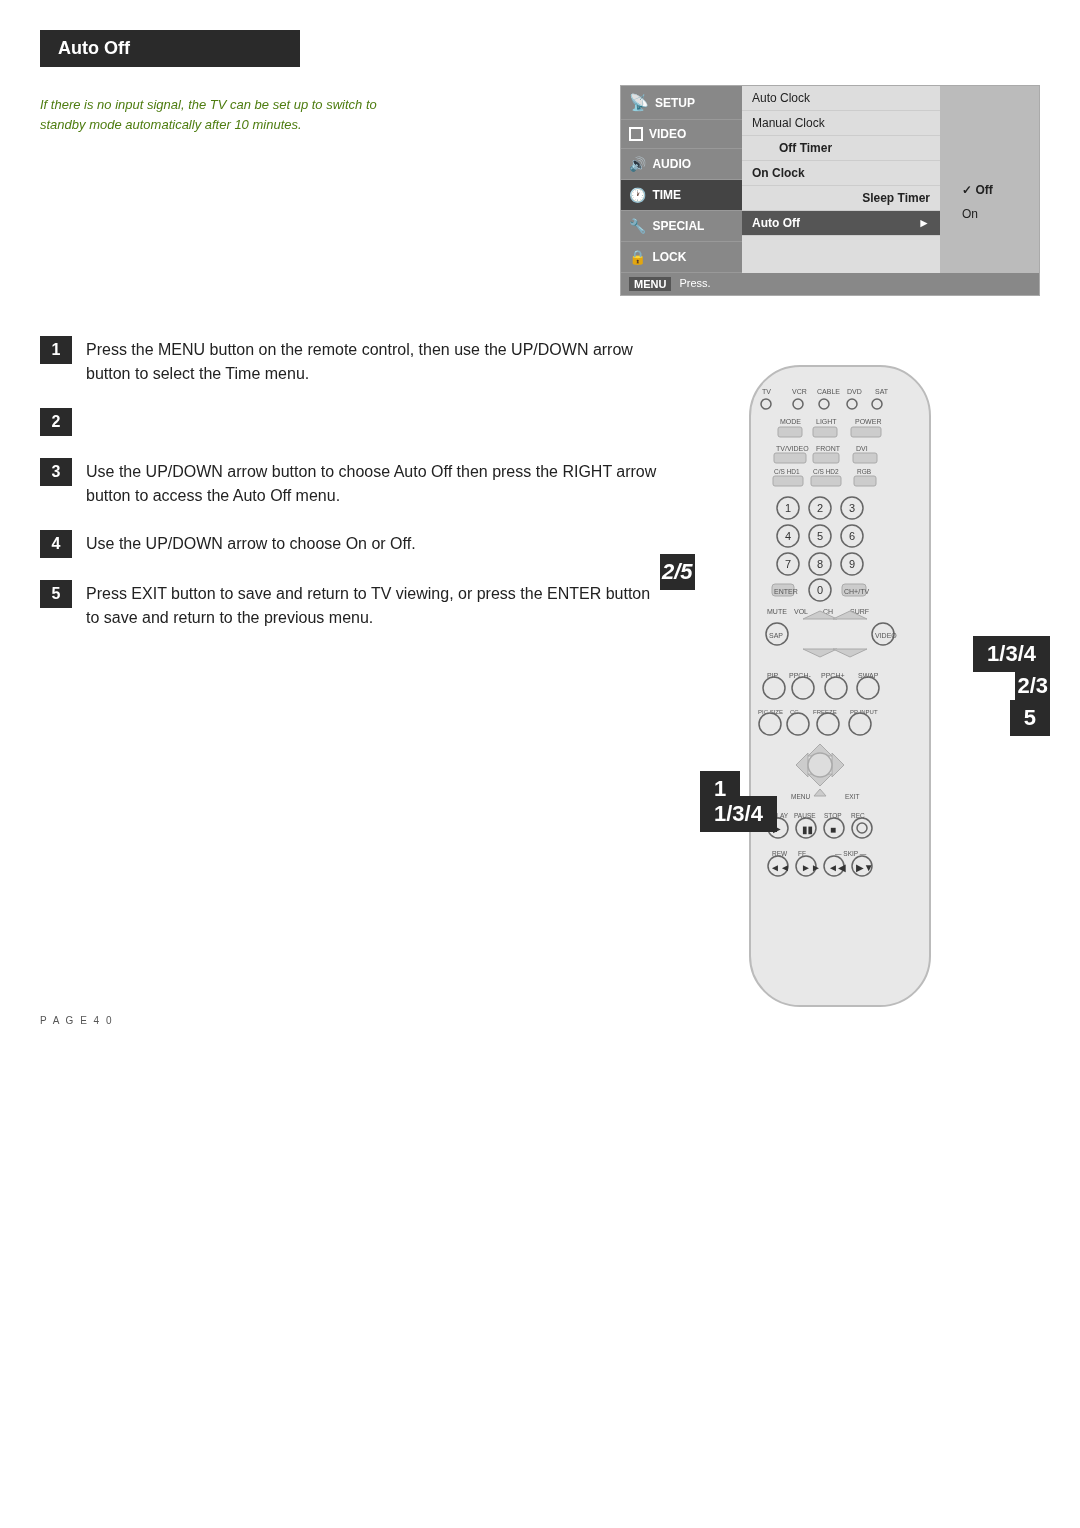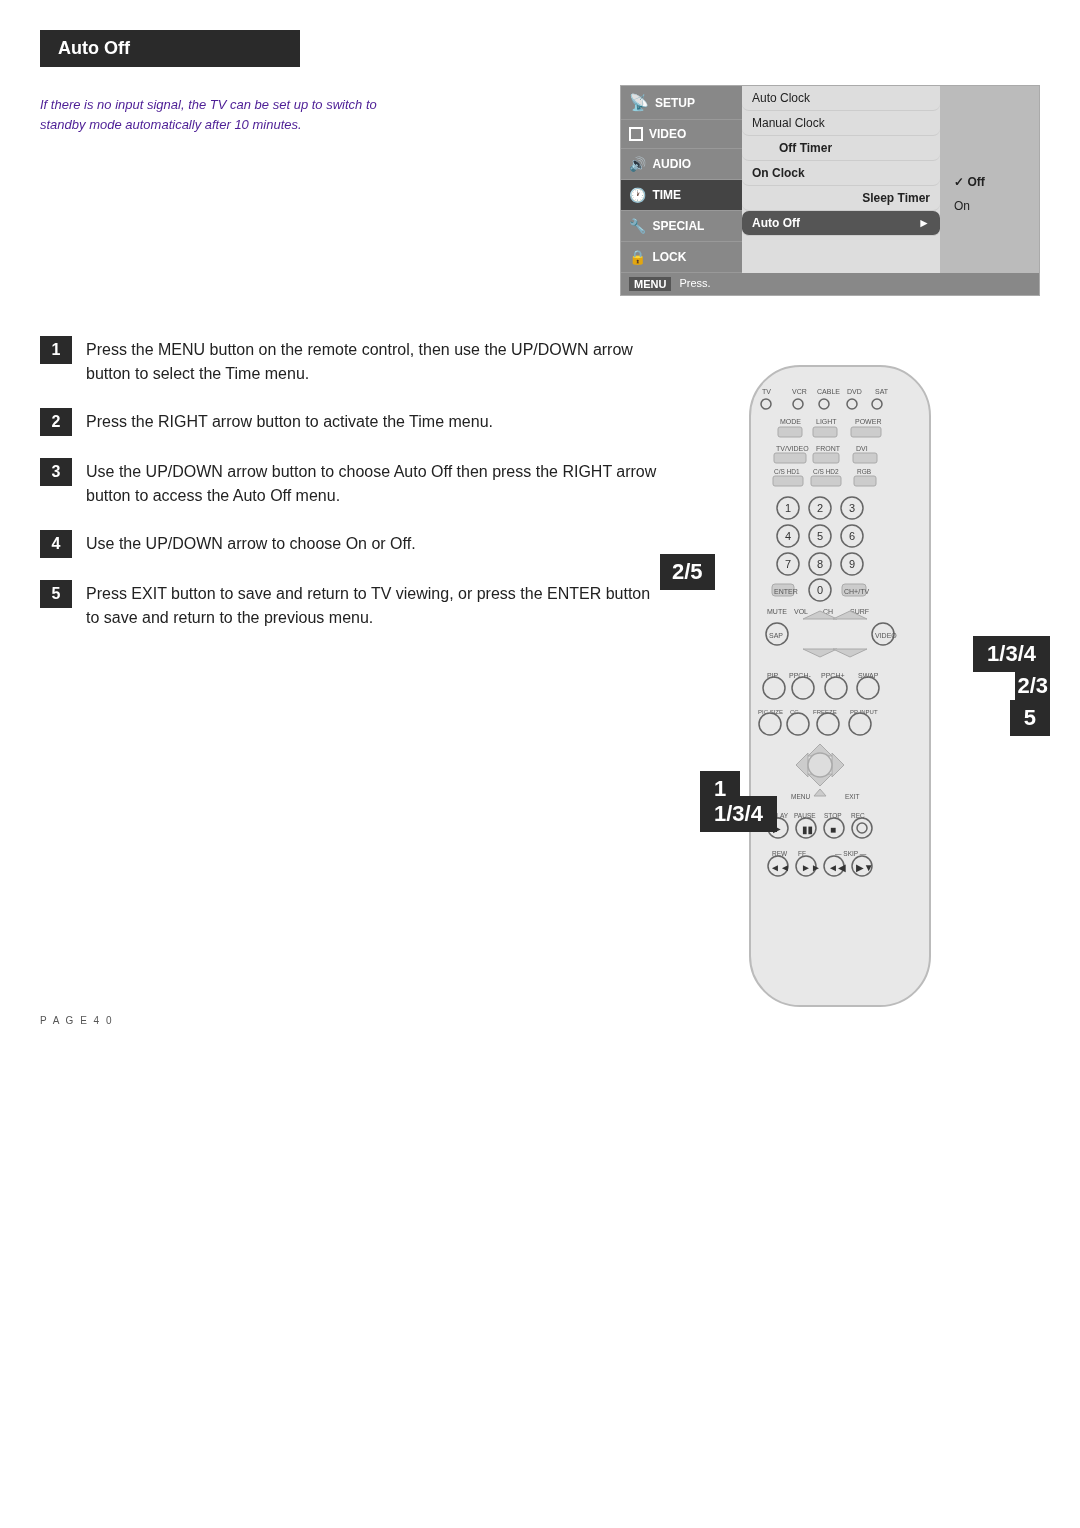--- a/index.html
+++ b/index.html
@@ -26,21 +26,21 @@
       font-size: 18px;
       font-weight: bold;
       display: inline-block;
       min-width: 260px;
       margin-bottom: 28px;
     }
     
     .intro-text {
       font-style: italic;
       font-size: 13px;
-      color: #4c1d95;
+      color: #4d7c0f;
       margin-bottom: 18px;
       line-height: 1.5;
       max-width: 340px;
       float: left;
     }
     
     .menu-screenshot {
       float: right;
       width: 420px;
       border: 1.5px solid #aaa;
@@ -75,30 +75,29 @@
     .menu-right {
       background: #ddd;
       padding: 0;
       vertical-align: top;
     }
     .menu-right-item {
       padding: 5px 10px;
       font-size: 12px;
       color: #222;
       border-bottom: 1px solid #ccc;
-      border-radius: 7px;
     }
     .menu-right-item.selected {
       background: #555;
       color: #fff;
       font-weight: bold;
     }
     .menu-right-sub {
       background: #bbb;
-      padding: 4px;
+      padding: 12px;
       vertical-align: top;
       min-width: 80px;
     }
     .menu-right-sub-item {
       padding: 5px 10px;
       font-size: 12px;
       color: #222;
     }
     .menu-right-sub-item.checked {
       font-weight: bold;
@@ -265,39 +264,38 @@
   
   <div class="steps-section">
 
     <div class="steps-list">
       <div class="step-row">
         <div class="step-num">1</div>
         <div class="step-text">Press the MENU button on the remote control, then use the UP/DOWN arrow button to select the Time menu.</div>
       </div>
       <div class="step-row">
         <div class="step-num">2</div>
-        <div class="step-text">Press the RIGHT arrow button to activate the Time menu.</div>
       </div>
       <div class="step-row">
         <div class="step-num">3</div>
         <div class="step-text">Use the UP/DOWN arrow button to choose Auto Off then press the RIGHT arrow button to access the Auto Off menu.</div>
       </div>
       <div class="step-row">
         <div class="step-num">4</div>
         <div class="step-text">Use the UP/DOWN arrow to choose On or Off.</div>
       </div>
       <div class="step-row">
         <div class="step-num">5</div>
         <div class="step-text">Press EXIT button to save and return to TV viewing, or press the ENTER button to save and return to the previous menu.</div>
       </div>
     </div>
 
     <div class="remote-area">
 
-      <div class="step-label" style="top: 218px; left: -20px; font-size: 22px; padding: 5px 12px;">2/5</div>
+      <div class="step-label" style="top: 218px; left: -20px; font-size: 22px; padding: 5px 2px; font-style: italic;">2/5</div>
 
       <div class="step-label" style="top: 435px; left: 20px; font-size: 22px; padding: 5px 14px;">1</div>
 
       <div class="step-label" style="top: 460px; left: 20px; font-size: 22px; padding: 5px 14px;">1/3/4</div>
 
       <div class="step-label" style="top: 300px; right: -10px; font-size: 22px; padding: 5px 14px;">1/3/4</div>
 
       <div class="step-label" style="top: 332px; right: -10px; font-size: 22px; padding: 5px 2px;">2/3</div>
 
       <div class="step-label" style="top: 364px; right: -10px; font-size: 22px; padding: 5px 14px;">5</div>

